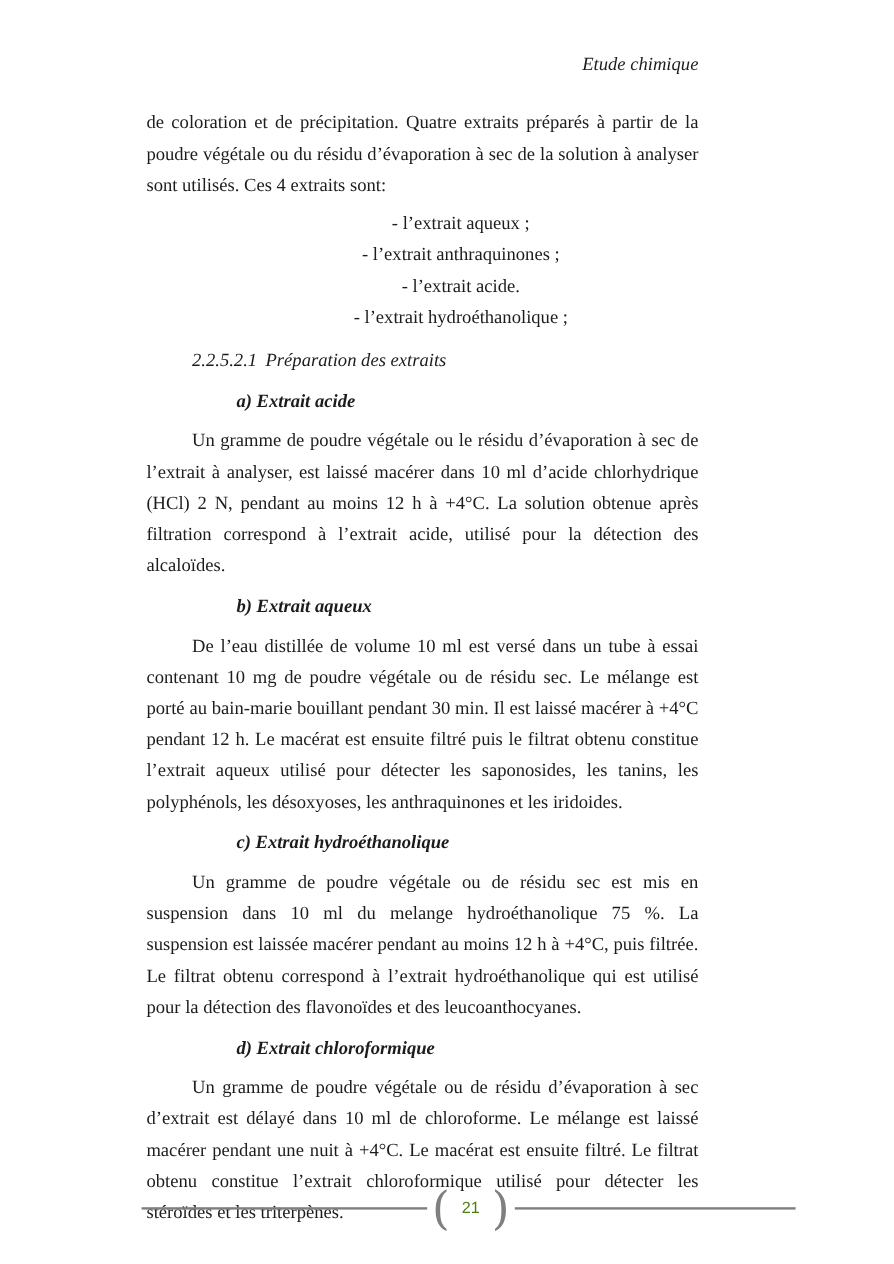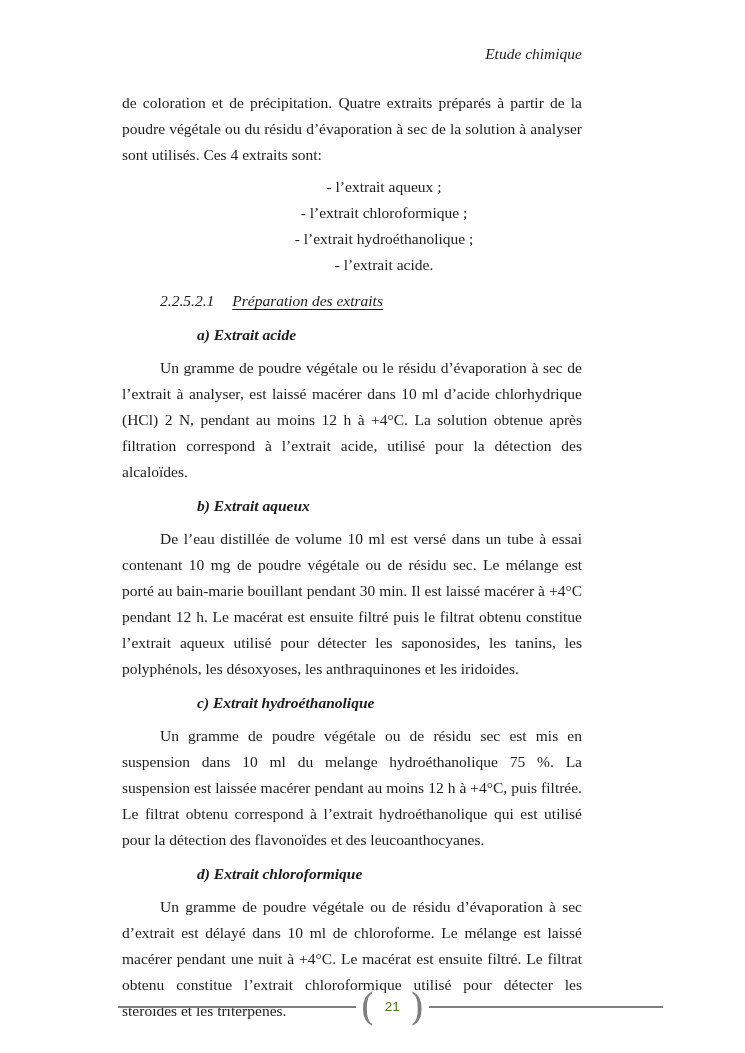--- a/index.html
+++ b/index.html
@@ -30,22 +30,22 @@
     margin: 6px 0 0 0;
     padding: 0 0 0 64px;
     list-style: none;
   }
   .extract-list li { margin: 0; text-align: center; }
   .section-heading {
     margin: 10px 0 0 0;
     padding-left: 38px;
     font-style: italic;
   }
-  .section-number { margin-right: 18px; }
-  .section-title { text-decoration: underline; text-underline-offset: 3px; margin-top: 24px; }
+  .section-number { margin-right: 7px; }
+  .section-title { text-underline-offset: 3px; margin-top: 24px; }
   .subsection-heading {
     margin: 8px 0 0 0;
     padding-left: 75px;
     font-style: italic;
     font-weight: bold;
   }
   .subsection-body {
     margin: 7px 0 0 0;
     text-align: justify;
     text-indent: 38px;
@@ -84,23 +84,23 @@
 <body>
 
 <div class="page">
 
   <div class="running-header">Etude chimique</div>
 
   <p class="intro-paragraph">de coloration et de précipitation. Quatre extraits préparés à partir de la poudre végétale ou du résidu d’évaporation à sec de la solution à analyser sont utilisés. Ces 4 extraits sont:</p>
 
   <ul class="extract-list">
     <li>- l’extrait aqueux ;</li>
-    <li>- l’extrait chloroformique ;</li>
+    <li>- l’extrait anthraquinones ;</li>
+    <li>- l’extrait acide.</li>
     <li>- l’extrait hydroéthanolique ;</li>
-    <li>- l’extrait acide.</li>
   </ul>
 
   <div class="section-heading">
     <span class="section-number">2.2.5.2.1</span><span class="section-title">Préparation des extraits</span>
   </div>
 
   <div class="subsection-heading">a) Extrait acide</div>
   <p class="subsection-body">Un gramme de poudre végétale ou le résidu d’évaporation à sec de l’extrait à analyser, est laissé macérer dans 10 ml d’acide chlorhydrique (HCl) 2 N, pendant au moins 12 h à +4°C. La solution obtenue après filtration correspond à l’extrait acide, utilisé pour la détection des alcaloïdes.</p>
 
   <div class="subsection-heading">b) Extrait aqueux</div>

